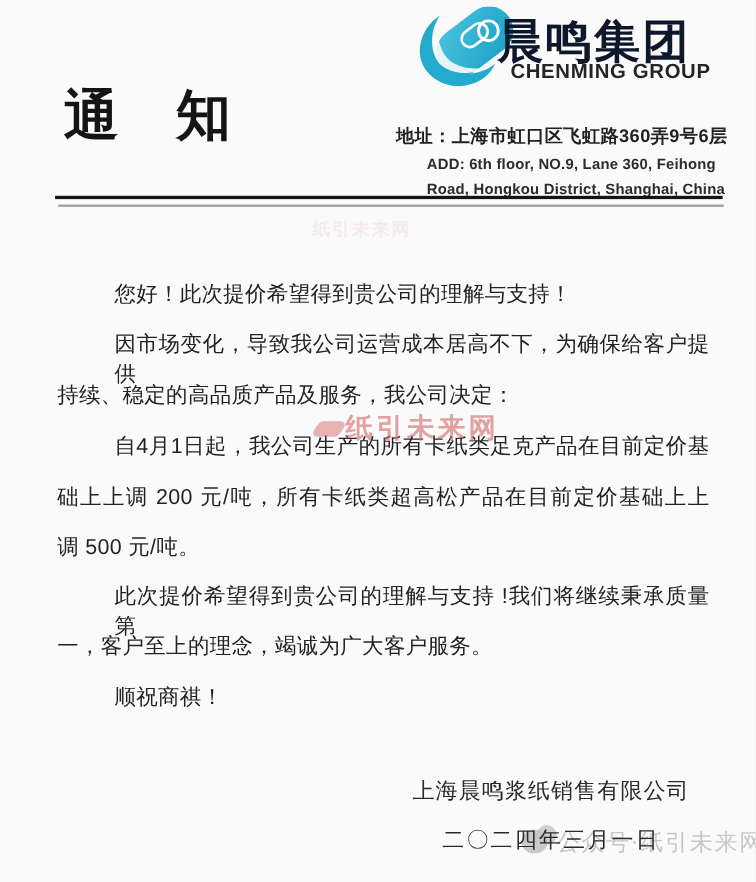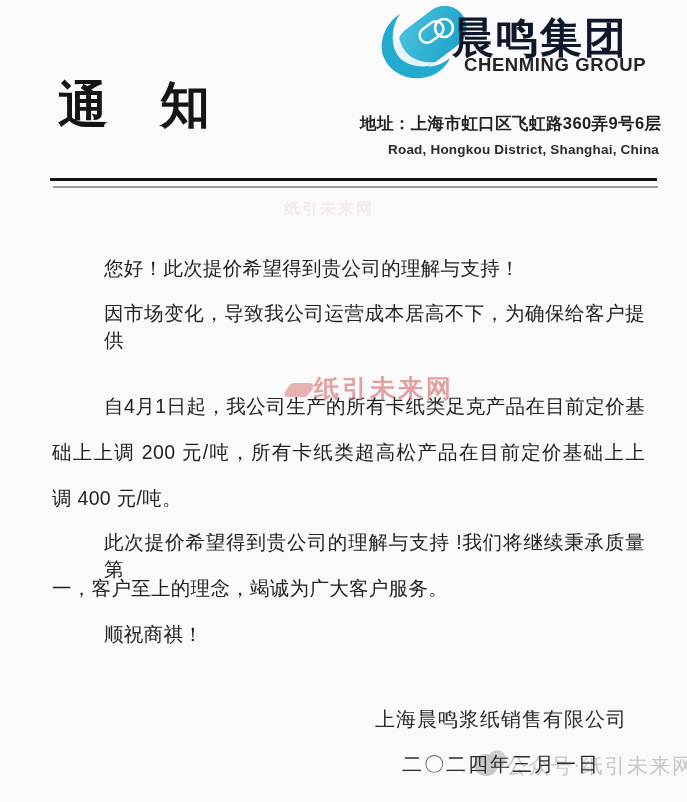--- a/index.html
+++ b/index.html
@@ -94,37 +94,39 @@
 
       <path d="M26 8 C10 18 4 38 10 52 C16 66 32 74 48 72 C62 70 72 62 76 52 C64 62 46 64 32 56 C18 47 16 26 26 8 Z" fill="#23abce"></path>
       <path d="M26 8 C16 22 16 44 28 54 C40 63 58 62 70 54 C60 58 46 57 36 50 C24 40 22 22 26 8 Z" fill="#fafafa" opacity="0.9"></path>
     </svg>
     <div class="logo-cn">晨鸣集团</div>
     <div class="logo-en">CHENMING GROUP</div>
   </div>
 
   <div class="addr">
     <div class="addr-cn">地址：上海市虹口区飞虹路360弄9号6层</div>
+    <div class="addr-en">ADD: 6th floor, NO.9, Lane 360, Feihong</div>
     <div class="addr-en">Road, Hongkou District, Shanghai, China</div>
   </div>
 
   <div class="rule-black"></div>
   <div class="rule-gray"></div>
 
   <div class="wm-top">纸引未来网</div>
 
   <div class="wm-mid">
     <span class="wm-swoosh"></span><span>纸引未来网</span>
   </div>
 
   <div class="body-line indent" style="top:255px">您好！此次提价希望得到贵公司的理解与支持！</div>
   <div class="body-line indent fill" style="top:300px">因市场变化，导致我公司运营成本居高不下，为确保给客户提供</div>
+  <div class="body-line" style="top:346px">持续、稳定的高品质产品及服务，我公司决定：</div>
   <div class="body-line indent fill" style="top:393px">自4月1日起，我公司生产的所有卡纸类足克产品在目前定价基</div>
   <div class="body-line fill" style="top:439px">础上上调 200 元/吨，所有卡纸类超高松产品在目前定价基础上上</div>
-  <div class="body-line" style="top:485px">调 400 元/吨。</div>
+  <div class="body-line" style="top:485px">调 500 元/吨。</div>
   <div class="body-line indent fill" style="top:529px">此次提价希望得到贵公司的理解与支持 !我们将继续秉承质量第</div>
   <div class="body-line indent" style="top:621px">顺祝商祺！</div>
   <div class="body-line" style="top:575px">一，客户至上的理念，竭诚为广大客户服务。</div>
 
   <div class="body-line sig-block sig-company">上海晨鸣浆纸销售有限公司</div>
   <div class="body-line sig-block sig-date">二〇二四年三月一日</div>
 
   <div class="wm-bottom">
     <div class="wm-bottom-logo">
       <div class="wm-blob1"></div>

